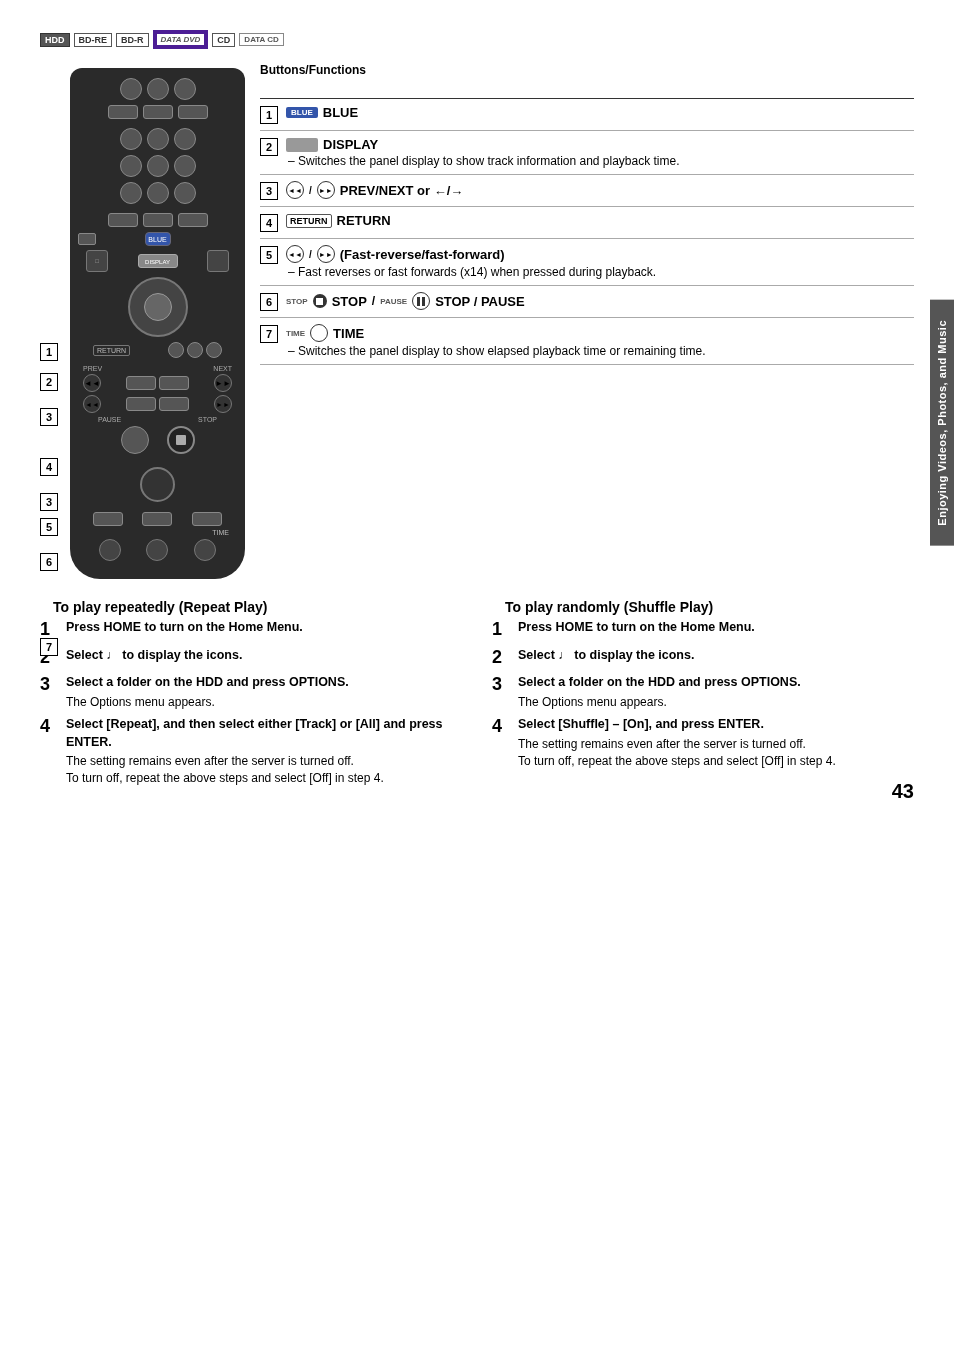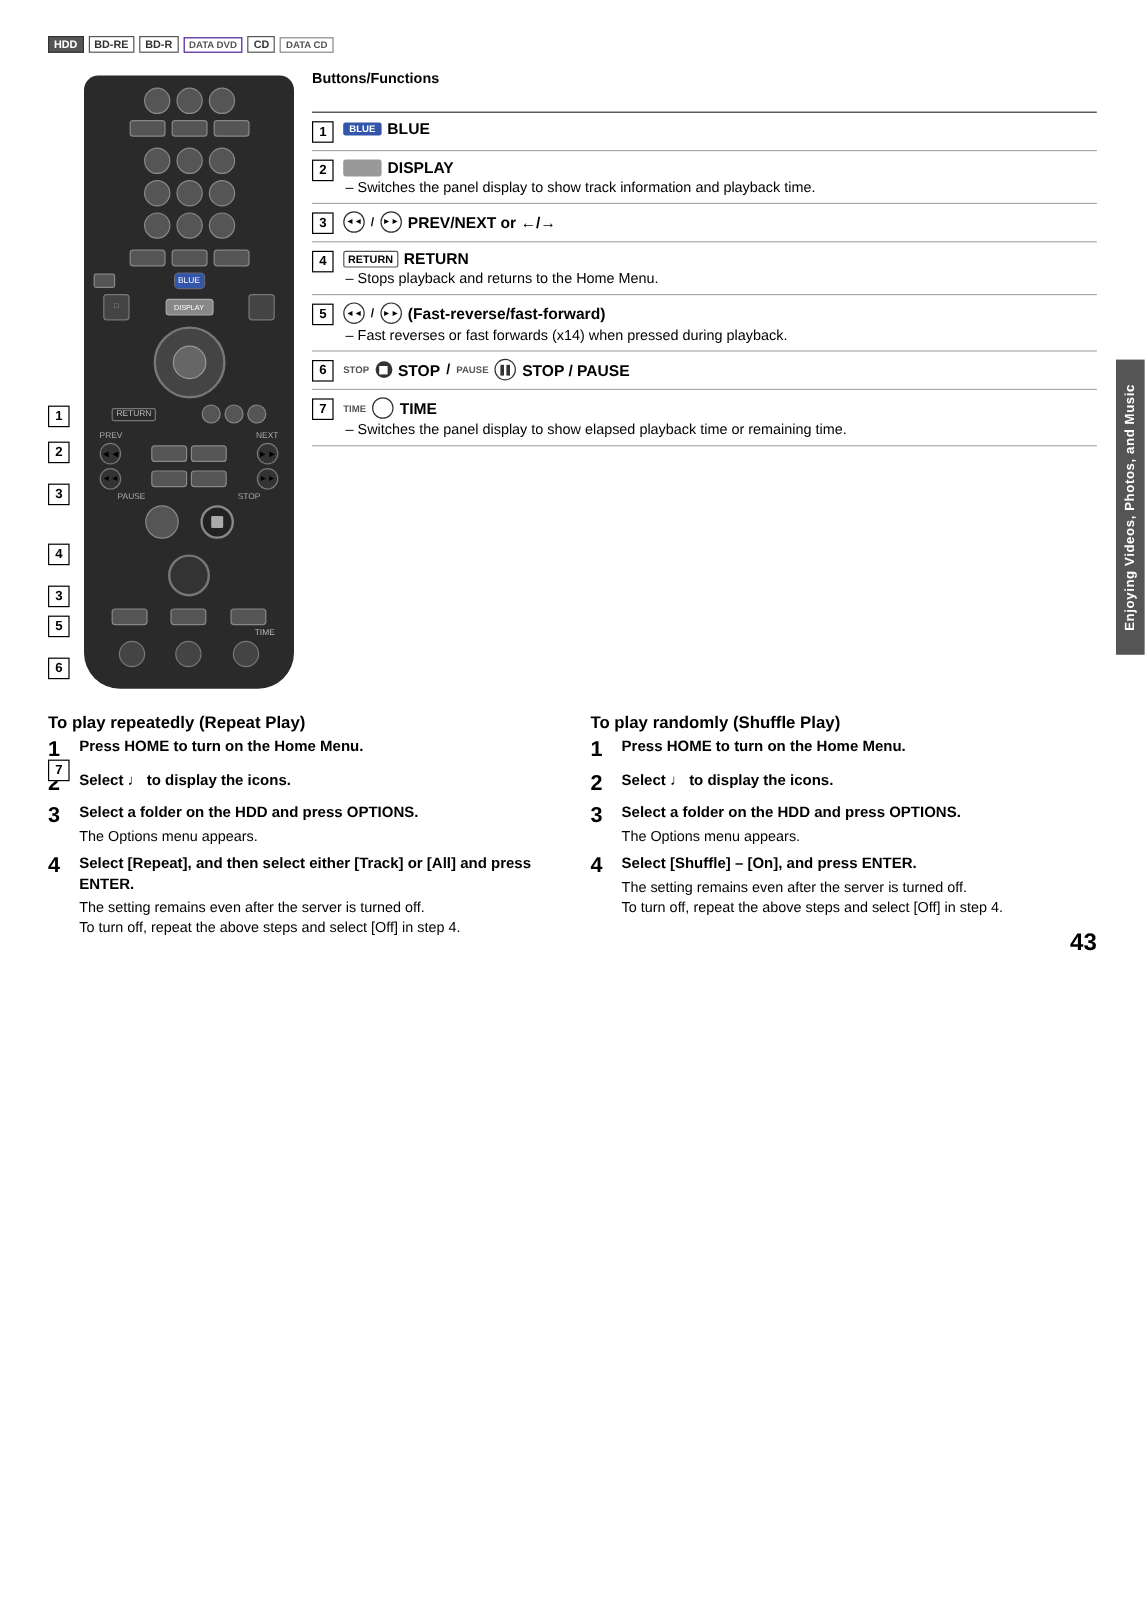--- a/index.html
+++ b/index.html
@@ -41,21 +41,21 @@
     .badge {
       border: 1px solid #333;
       font-size: 9px;
       padding: 1px 4px;
       font-weight: bold;
       white-space: nowrap;
     }
     .badge.hdd { background: #555; color: #fff; }
     .badge.bd-re { background: #fff; color: #333; border: 1px solid #555; }
     .badge.bd-r { background: #fff; color: #333; border: 1px solid #555; }
-    .badge.data-dvd { background: #fff; color: #555; border: 1px solid #4c1d95; font-size: 8px; }
+    .badge.data-dvd { background: #fff; color: #555; border: 4px solid #4c1d95; font-size: 8px; font-style: italic; }
     .badge.cd { background: #fff; color: #333; border: 1px solid #555; }
     .badge.data-cd { background: #fff; color: #555; border: 1px solid #888; font-size: 8px; }
 
     
     .main-content {
       display: flex;
       gap: 20px;
     }
 
     
@@ -237,20 +237,21 @@
       gap: 30px;
       margin-top: 20px;
     }
     .bottom-section {
       flex: 1;
     }
     .section-title {
       font-weight: bold;
       font-size: 14px;
       margin-bottom: 4px;
+      margin-left: 13px;
     }
     .section-subtitle {
       font-size: 12px;
       margin-bottom: 8px;
     }
     .step-item {
       display: flex;
       gap: 8px;
       margin-bottom: 6px;
     }
@@ -523,21 +524,20 @@
         </div>
       </div>
 
       <div class="func-row">
         <div class="func-num">4</div>
         <div class="func-content">
           <div class="func-title">
             <span style="font-size:9px;border:1px solid #555;padding:1px 3px;border-radius:2px;">RETURN</span>
             <strong>RETURN</strong>
           </div>
-          <div class="func-desc">– Stops playback and returns to the Home Menu.</div>
         </div>
       </div>
 
       <div class="func-row">
         <div class="func-num">5</div>
         <div class="func-content">
           <div class="func-title">
             <span class="icon-circle" style="font-size:7px;">◄◄</span>
             <span style="font-size:10px;">/</span>
             <span class="icon-circle" style="font-size:7px;">►►</span>

